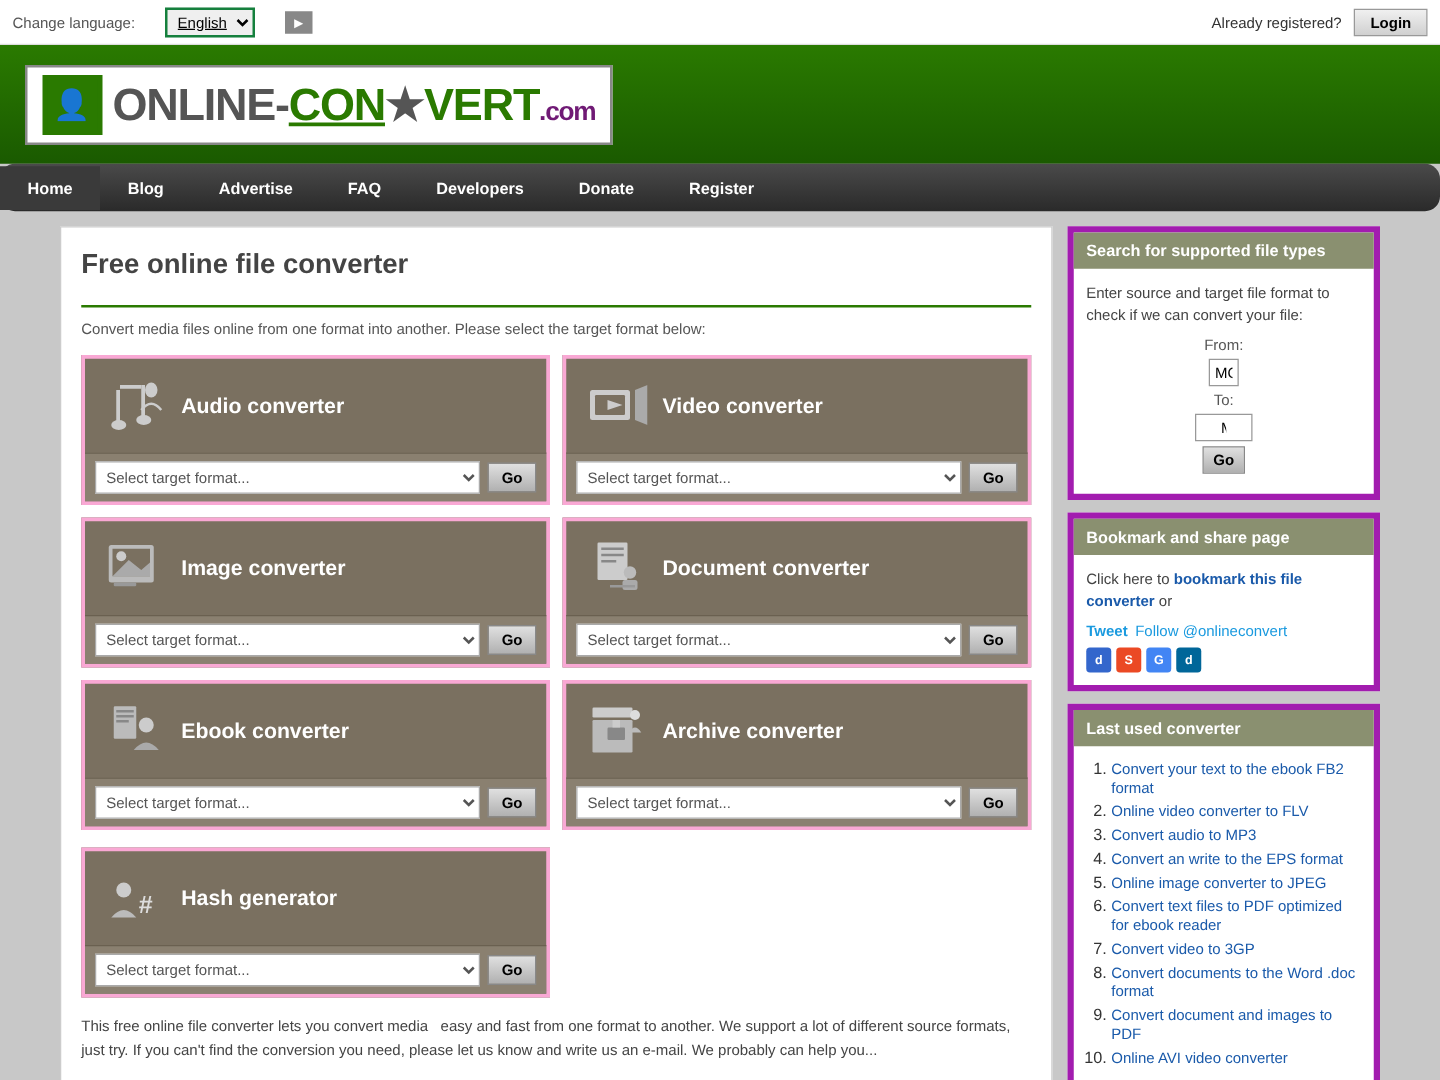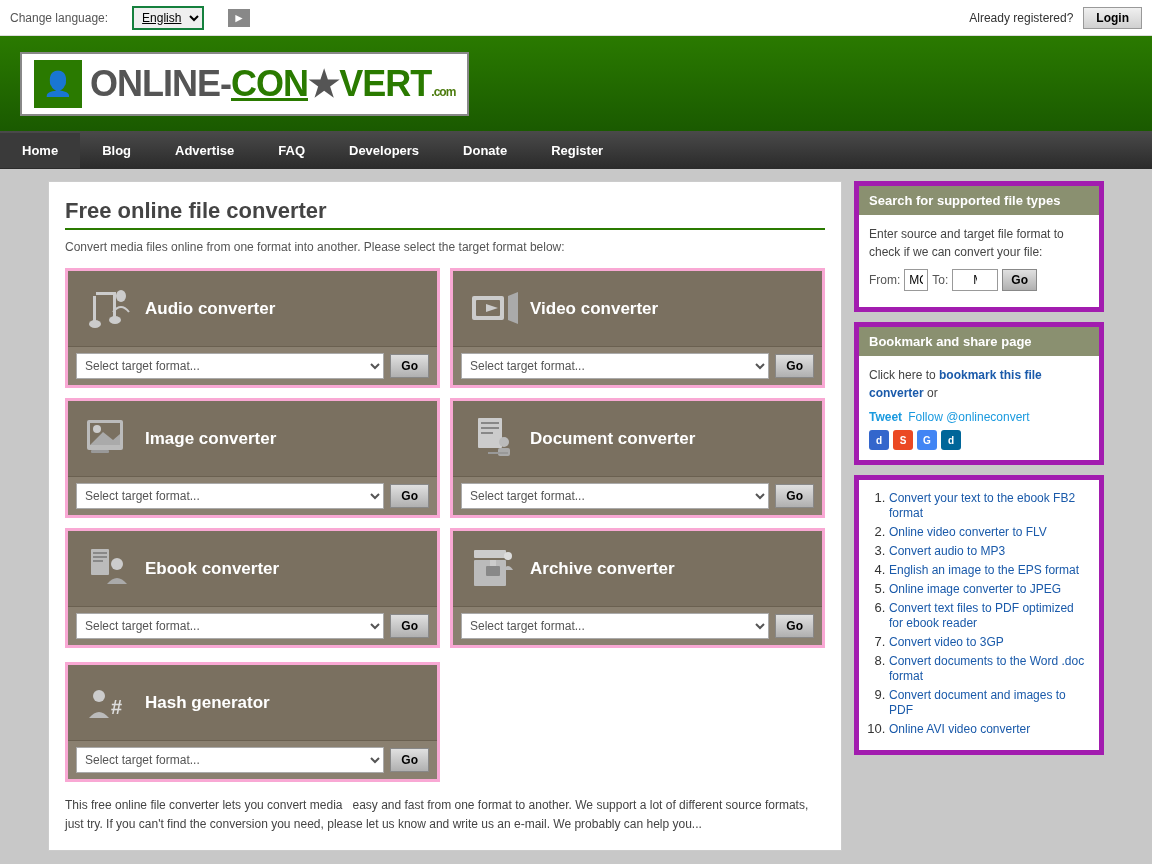--- a/index.html
+++ b/index.html
@@ -81,20 +81,21 @@
     #header-tagline .line1 { font-style: italic; font-size: 18px; }
     #header-tagline .line2 { font-size: 14px; }
 
     
     #nav {
       background: linear-gradient(to bottom, #4a4a4a, #2a2a2a);
       display: flex;
       align-items: center;
       padding: 0;
       min-height: 38px;
+      border-radius: 12px;
     }
     .nav-item {
       color: #fff;
       padding: 10px 22px;
       cursor: pointer;
       font-size: 13px;
       font-weight: bold;
       text-decoration: none;
       display: block;
     }
@@ -114,21 +115,21 @@
       flex: 1;
       background: #fff;
       padding: 16px;
       border: 1px solid #ccc;
     }
     #page-title {
       font-size: 22px;
       font-weight: bold;
       color: #444;
       border-bottom: 2px solid #2a7a00;
-      padding-bottom: 4px;
+      padding-bottom: 20px;
       margin-bottom: 10px;
     }
     #subtitle { font-size: 12px; color: #555; margin-bottom: 14px; }
 
     
     #converter-grid {
       display: grid;
       grid-template-columns: 1fr 1fr;
       gap: 10px;
       margin-bottom: 14px;
@@ -220,20 +221,21 @@
       padding: 7px 10px;
     }
     .sidebar-box-body { padding: 10px; }
 
     
     #search-row {
       display: flex;
       align-items: center;
       gap: 4px;
       margin-bottom: 6px;
+      flex-direction: column;
     }
     #search-from-label, #search-to-label { font-size: 12px; color: #555; }
     #search-from-input, #search-to-input {
       width: 50px;
       border: 1px solid #999;
       padding: 3px 4px;
       font-size: 12px;
     }
     #search-go-btn {
       background: linear-gradient(to bottom, #e0e0e0, #b0b0b0);
@@ -285,21 +287,21 @@
 <div id="header">
   <div id="logo-area">
     <div id="logo-box">
       <div id="logo-icon">
         <svg width="40" height="40" viewBox="0 0 40 40">
           <rect width="40" height="40" fill="#2a7a00"></rect>
           <text x="20" y="28" text-anchor="middle" fill="white" font-size="24" font-weight="bold">👤</text>
         </svg>
       </div>
       <div id="logo-text">
-        <span style="color:#555;">ONLINE-</span><span style="color:#2a7a00;text-decoration:underline;">CON</span><span style="color:#555;">★</span><span style="color:#2a7a00;">VERT</span><span style="color:#4d7c0f; font-size:12px;">.com</span>
+        <span style="color:#555;">ONLINE-</span><span style="color:#2a7a00;text-decoration:underline;">CON</span><span style="color:#555;">★</span><span style="color:#2a7a00;">VERT</span><span style="color:#701a75; font-size:21px;">.com</span>
       </div>
     </div>
   </div>
 </div>
 
 <div id="nav">
   <a class="nav-item active">Home</a>
   <a class="nav-item">Blog</a>
   <a class="nav-item">Advertise</a>
   <a class="nav-item">FAQ</a>
@@ -510,26 +512,27 @@
         <div class="social-icons">
           <div class="social-icon" style="background:#3366cc; font-size:10px;">d</div>
           <div class="social-icon" style="background:#eb4924; font-size:10px;">S</div>
           <div class="social-icon" style="background:#4285f4; font-size:10px;">G</div>
           <div class="social-icon" style="background:#006699; font-size:10px;">d</div>
         </div>
       </div>
     </div>
 
     <div class="sidebar-box">
+      <div class="sidebar-box-header">Last used converter</div>
       <div class="sidebar-box-body">
         <ol class="last-used-list">
         <li><a href="#">Convert your text to the ebook FB2 format</a></li>
             <li><a href="#">Online video converter to FLV</a></li>
             <li><a href="#">Convert audio to MP3</a></li>
-            <li><a href="#">English an image to the EPS format</a></li>
+            <li><a href="#">Convert an write to the EPS format</a></li>
             <li><a href="#">Online image converter to JPEG</a></li>
             <li><a href="#">Convert text files to PDF optimized for ebook reader</a></li>
             <li><a href="#">Convert video to 3GP</a></li>
             <li><a href="#">Convert documents to the Word .doc format</a></li>
             <li><a href="#">Convert document and images to PDF</a></li>
             <li><a href="#">Online AVI video converter</a></li>
           </ol>
       </div>
     </div>
 

